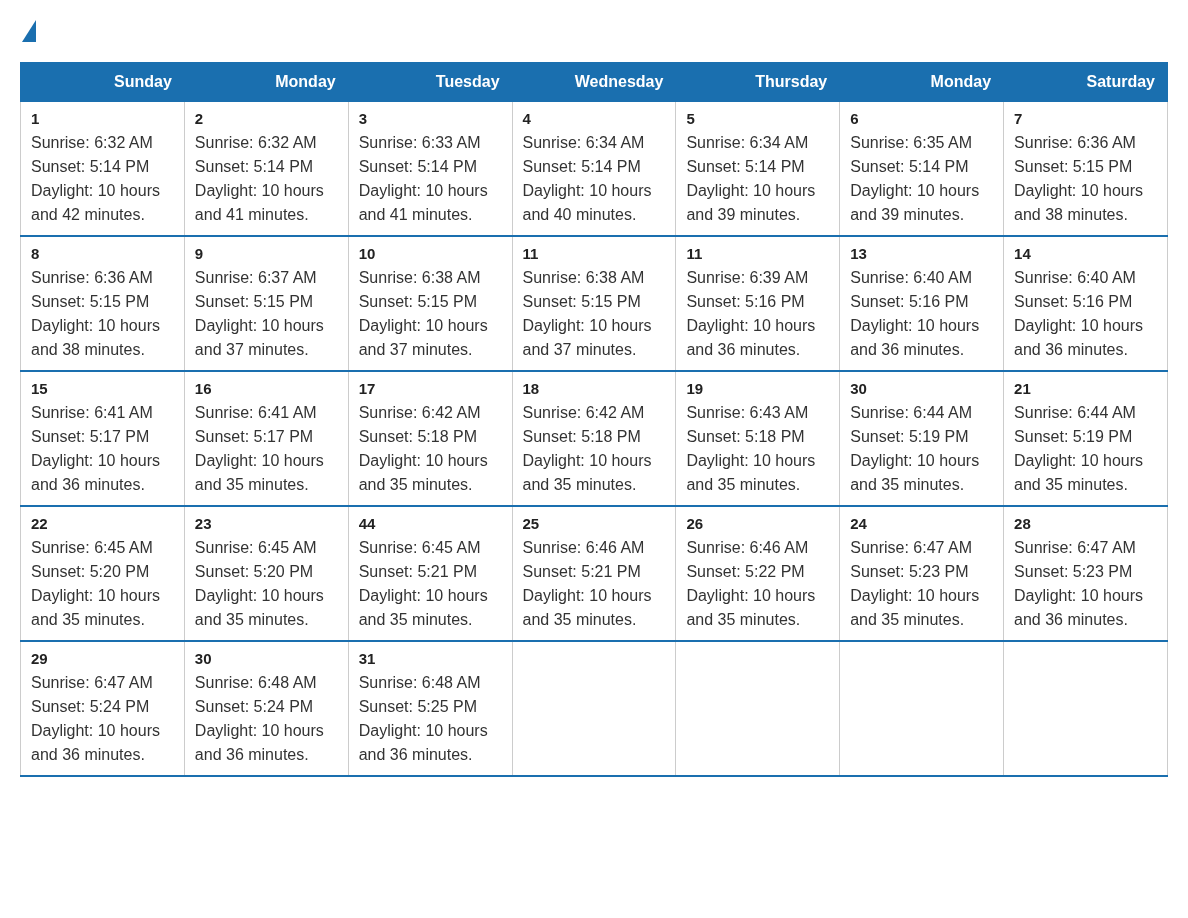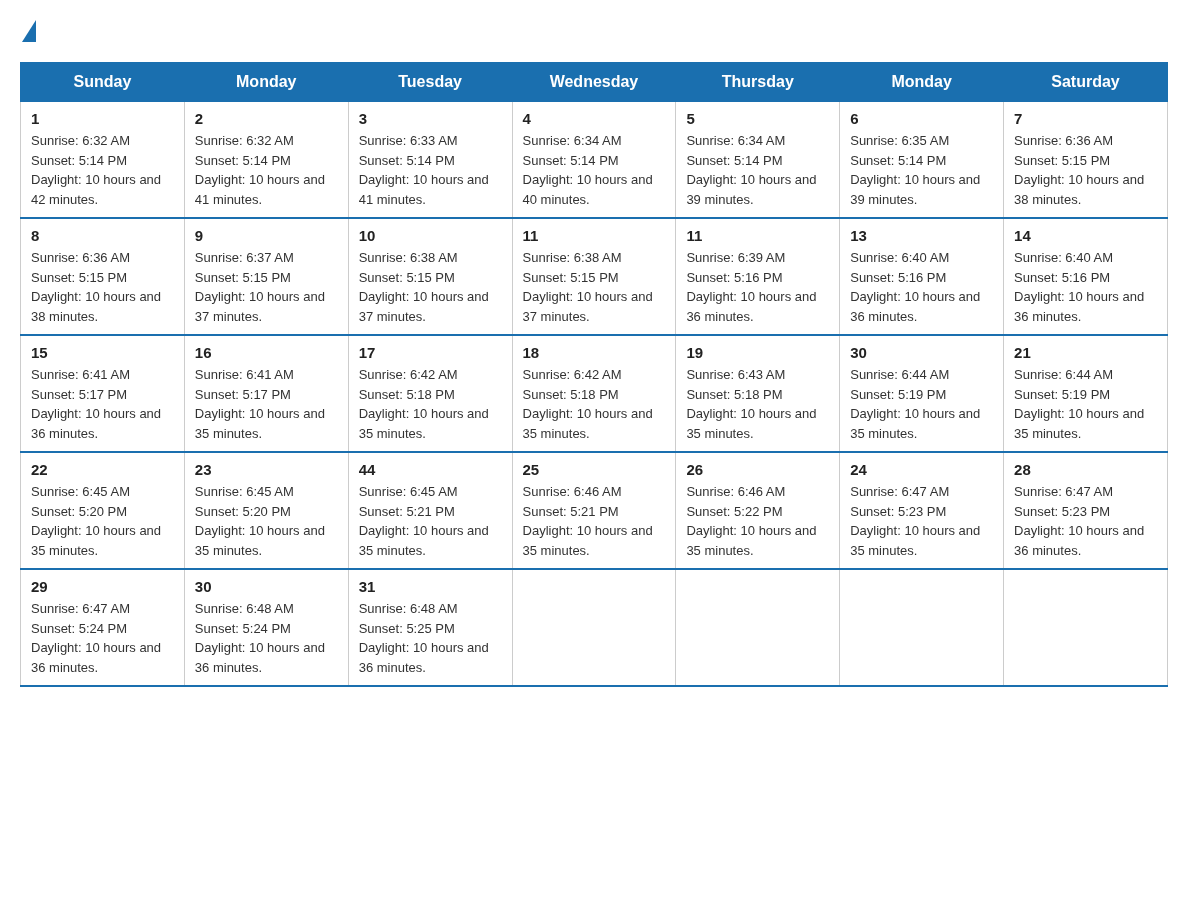--- a/index.html
+++ b/index.html
@@ -60,41 +60,41 @@
     .calendar {
       width: 100%;
       border-collapse: collapse;
     }
     .calendar thead th {
       background-color: #1a6faf;
       color: #fff;
       font-size: 16px;
       font-weight: bold;
       padding: 10px 12px;
-      text-align: center;
+      text-align: right;
       border: 1px solid #1a6faf;
     }
     .calendar tbody td {
       border: 1px solid #ccc;
       vertical-align: top;
       padding: 8px 10px;
       width: 14.28%;
       min-height: 110px;
     }
     .calendar tbody tr {
       border-bottom: 2px solid #1a6faf;
     }
     .day-number {
       font-size: 15px;
       font-weight: bold;
       color: #222;
       margin-bottom: 4px;
     }
     .day-info {
-      font-size: 13px;
+      font-size: 16px;
       color: #333;
       line-height: 1.5;
     }
     .empty-cell {
       background: #fff;
     }
   </style>
 </head>
 <body>
 

